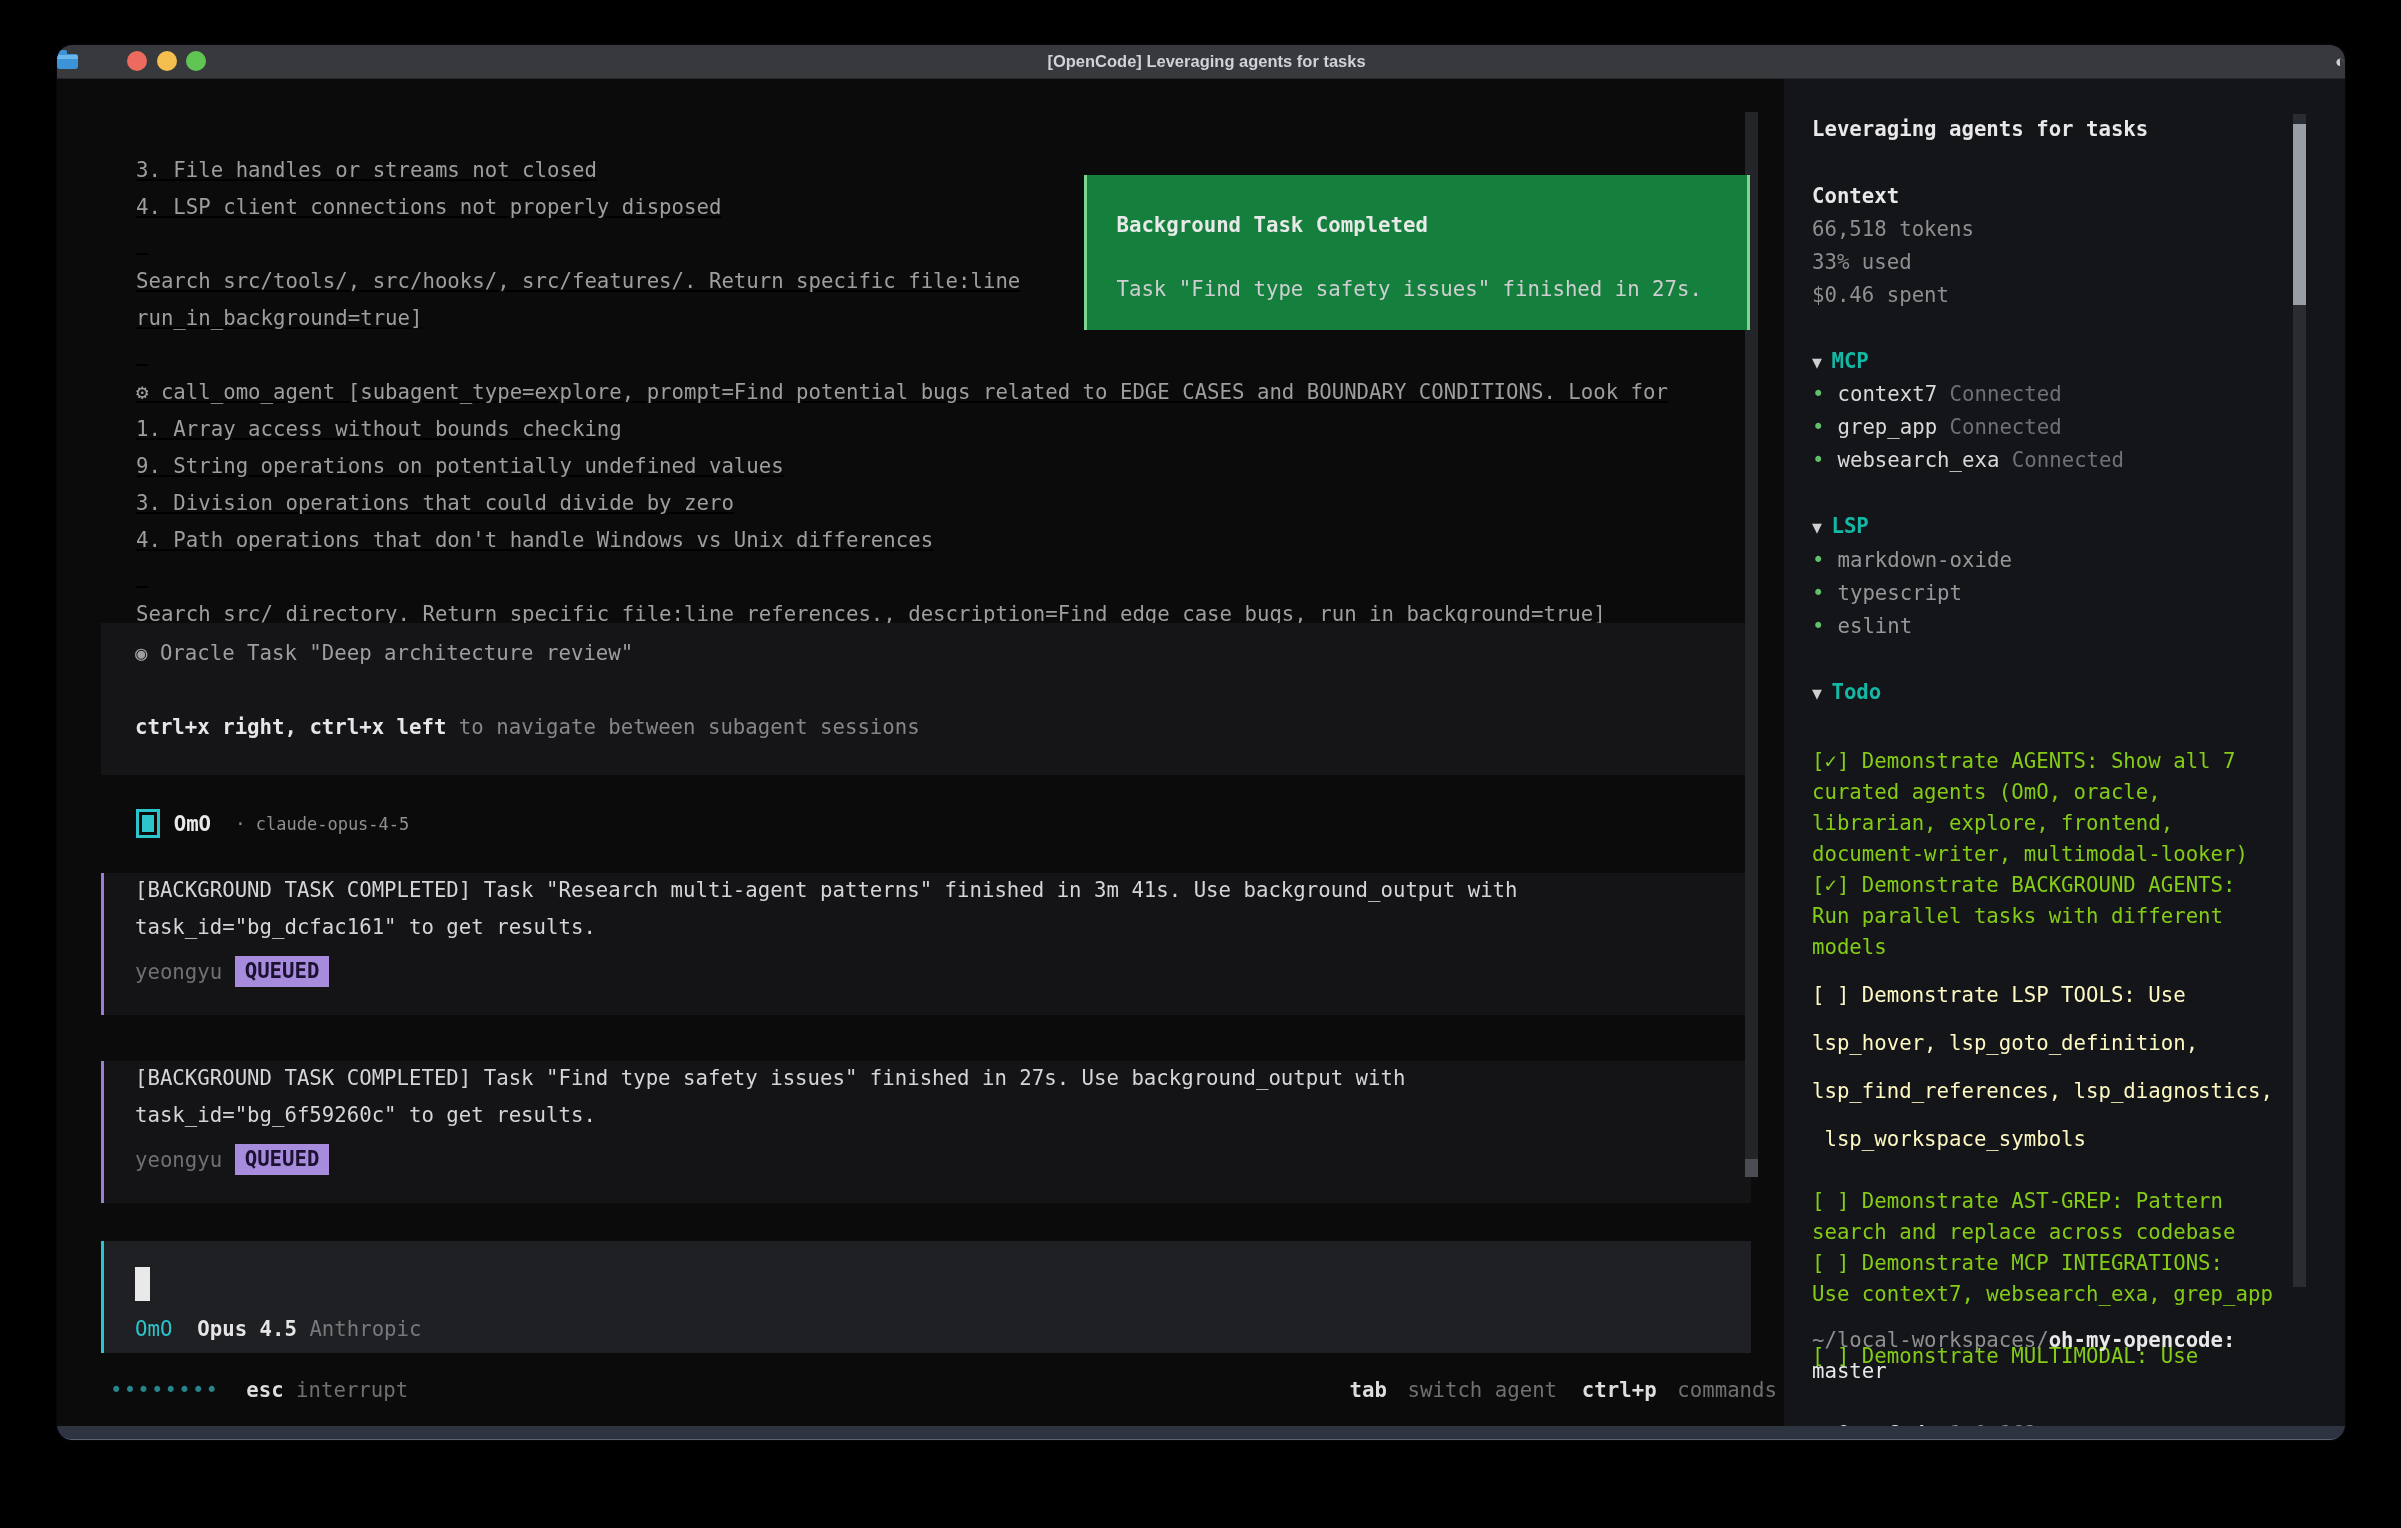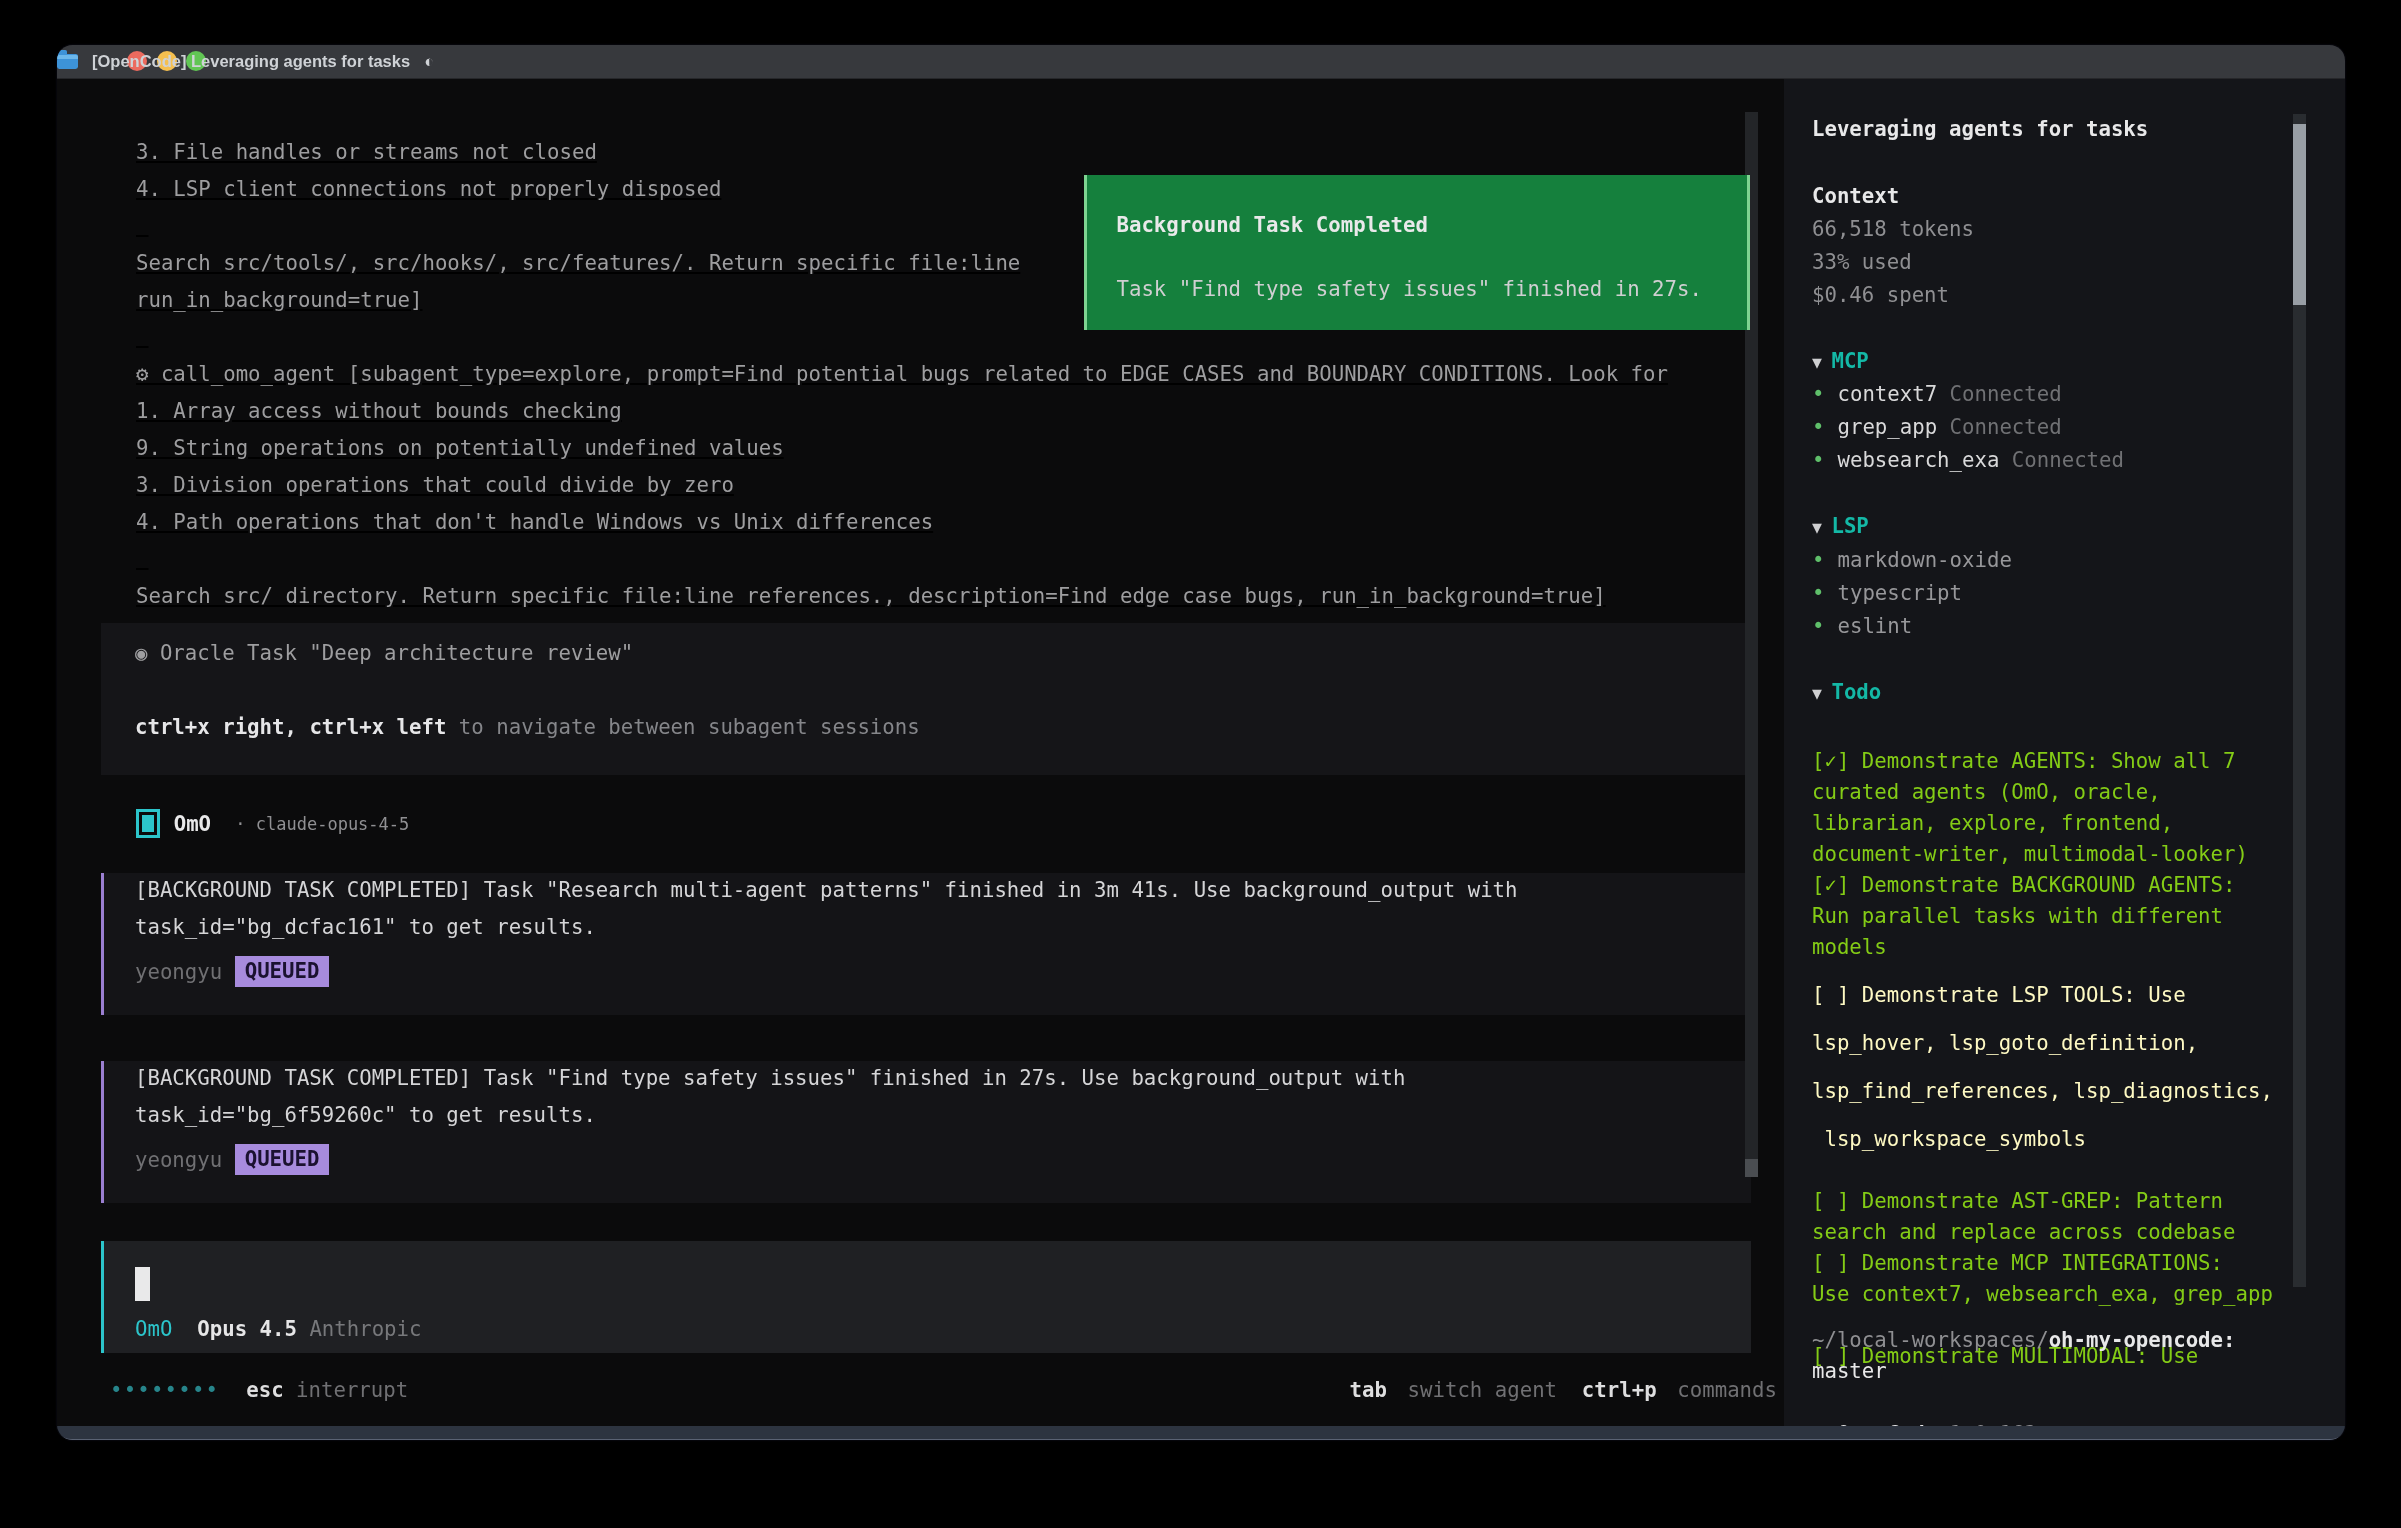--- a/index.html
+++ b/index.html
@@ -9,33 +9,33 @@
   #window{position:absolute;left:57px;top:45px;width:2288px;height:1395px;
           border-radius:15.4px;background:#0b0b0c;overflow:hidden;
           box-shadow:0 0 0 1.2px #05050a, 0 17.7px 47px rgba(0,0,0,.8);}
   #titlebar{position:absolute;left:0;top:0;width:100%;height:32.5px;background:#37393d;
             border-bottom:1.2px solid #26272a;}
   .traffic{position:absolute;top:5.9px;width:20px;height:20px;border-radius:50%;}
   #tl-red{left:70px;background:#ec6a5e;}
   #tl-yellow{left:100px;background:#f5bf4f;}
   #tl-green{left:129px;background:#61c554;}
   #titlewrap{position:absolute;left:0;top:0;width:100%;height:32.5px;display:flex;
-             align-items:center;justify-content:flex-start;gap:14px;
+             align-items:center;justify-content:space-between;gap:14px;
              font-family:"Liberation Sans", sans-serif;font-weight:bold;font-size:16.5px;color:#cfd2d6;}
   #folder-ico{position:relative;width:21px;height:15.4px;background:#3d93d8;border-radius:2.4px;}
   #folder-ico::before{content:"";position:absolute;left:0;top:-3.5px;width:9.5px;height:4.7px;
                       background:#3d93d8;border-radius:1.8px 1.8px 0 0;}
   #folder-ico::after{content:"";position:absolute;left:0;top:1.2px;width:100%;height:4.7px;
                      background:#6cb7ea;border-radius:1.8px 1.8px 0 0;}
   #bottombar{position:absolute;left:0;bottom:0;width:100%;height:14px;background:#2d3440;
              border-radius:0 0 15.4px 15.4px;border-bottom:1.8px solid #5a6273;box-sizing:border-box;}
   
   #main{position:absolute;left:0;top:34px;width:1727px;height:1347px;background:#0b0b0c;}
   .tline{height:37px;line-height:37px;white-space:pre;font-size:20.7px;color:#9e9ea0;}
-  #prelines{position:absolute;left:79px;top:55px;right:47px;text-decoration:underline;}
+  #prelines{position:absolute;left:79px;top:73px;right:47px;text-decoration:underline;}
   
   #toast{position:absolute;left:1027px;top:96px;width:666px;height:155px;background:#15803d;
          border-left:3px solid #7ed491;border-right:3px solid #7ed491;box-sizing:border-box;z-index:5;}
   #toast .t-title{position:absolute;left:29.5px;top:38px;font-size:20.7px;font-weight:bold;color:#e9e9ea;white-space:pre;}
   #toast .t-body{position:absolute;left:29.5px;top:102px;font-size:20.7px;color:#cfcfd1;white-space:pre;}
   
   #oracle{position:absolute;left:44px;top:544px;width:1650px;height:152px;background:#151518;}
   #oracle .o-line1{position:absolute;left:34px;top:17.7px;font-size:20.7px;color:#9e9ea0;white-space:pre;}
   #oracle .o-line2{position:absolute;left:34px;top:92px;font-size:20.7px;color:#85868a;white-space:pre;}
   #oracle .o-line2 b{color:#e6e6e8;}

